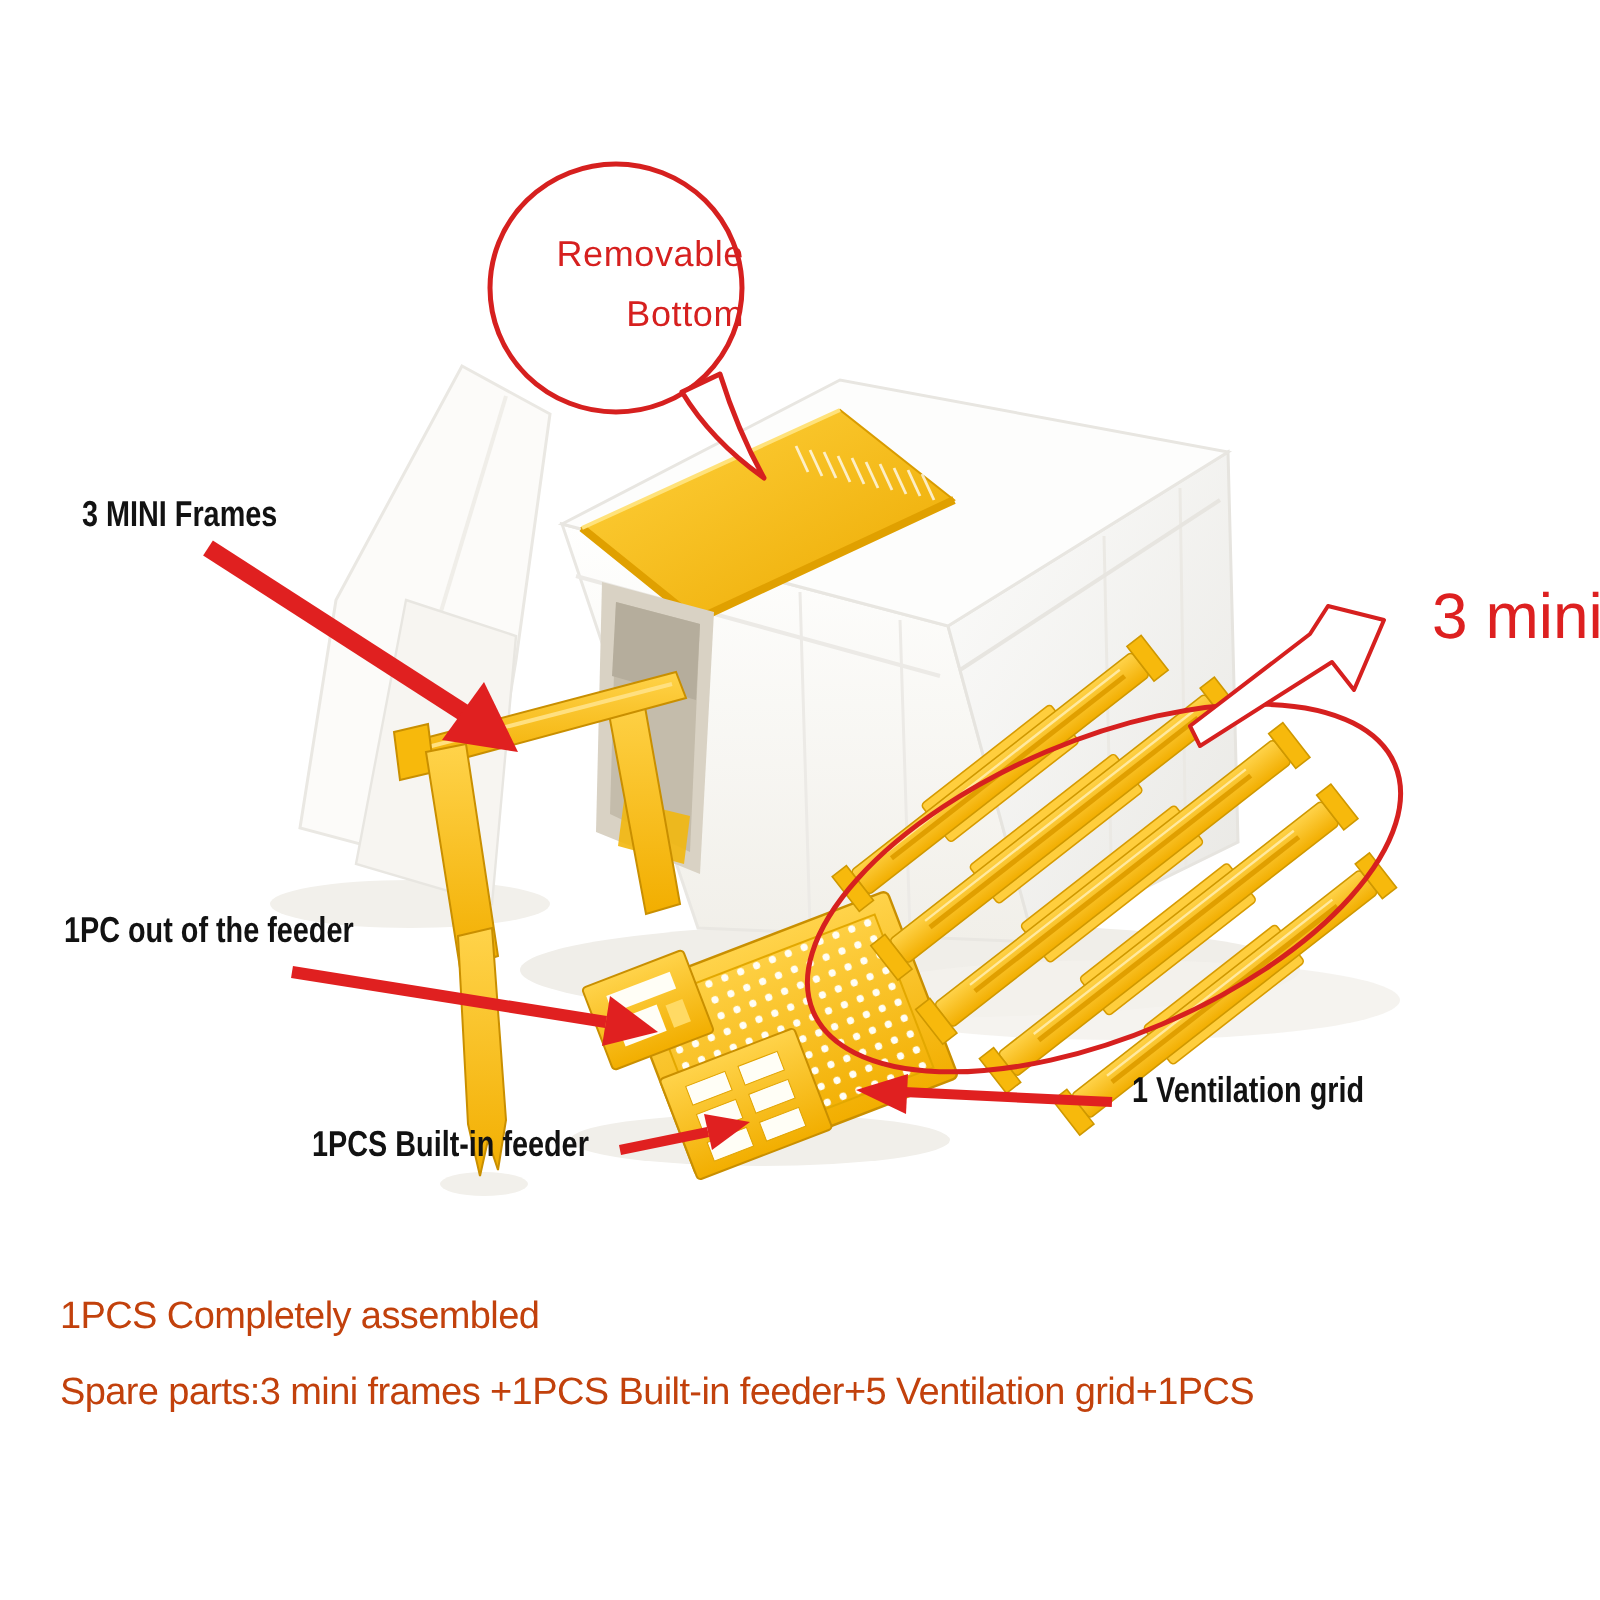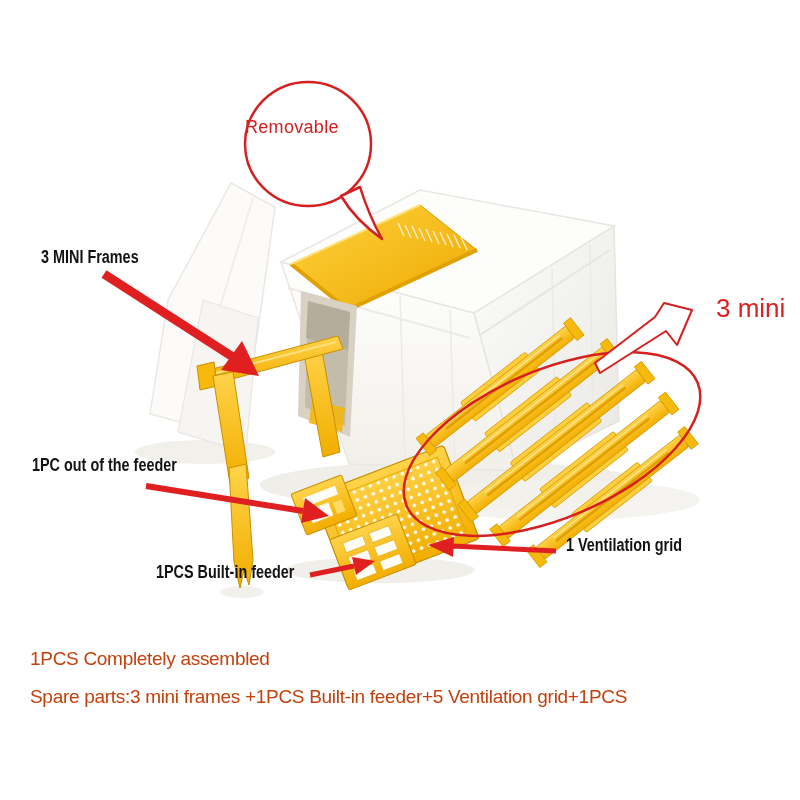--- a/index.html
+++ b/index.html
@@ -1,28 +1,28 @@
 <!DOCTYPE html>
 <html><head>
 <meta charset="utf-8">
 <style>
   html,body{margin:0;padding:0;background:#fff;}
   .canvas{position:relative;width:800px;height:800px;background:#ffffff;overflow:hidden;
           font-family:"Liberation Sans",sans-serif;}
   .canvas svg{position:absolute;left:0;top:0;}
   .txt{position:absolute;white-space:nowrap;}
-  .bubble-text{left:245px;top:112px;width:127px;text-align:left;color:#d6201f;
+  .bubble-text{left:245px;top:112px;width:127px;text-align:right;color:#d6201f;
                font-size:18px;line-height:30px;letter-spacing:.3px;font-weight:400;}
   .lbl-bold{font-weight:700;font-size:18px;color:#121212;transform:scaleX(.8);
             transform-origin:0 0;letter-spacing:0;}
   .lbl-mini-left{left:41px;top:247px;}
   .lbl-out-feeder{left:32px;top:455px;}
   .lbl-built-in{left:156px;top:562px;}
   .lbl-vent{left:566px;top:535px;}
-  .lbl-mini-right{left:716px;top:287px;color:#dd2020;font-size:26px;line-height:43px;font-weight:400;text-align:right;}
+  .lbl-mini-right{left:716px;top:287px;color:#dd2020;font-size:32px;line-height:43px;font-weight:400;text-align:right;}
   .desc{left:30px;top:640px;color:#c2410c;font-size:19px;line-height:38px;letter-spacing:-0.3px;}
   .desc div{white-space:nowrap;}
 </style>
 </head>
 <body>
 
 <div class="canvas">
 
 <svg width="800" height="800" viewBox="0 0 800 800">
   <defs>
@@ -200,20 +200,21 @@
     <polygon points="428,545 454,537 453,557" fill="#e02020"></polygon>
   </g>
 
   <ellipse cx="552" cy="444" rx="158" ry="74" transform="rotate(-23 552 444)" fill="none" stroke="#d6201f" stroke-width="2.5"></ellipse>
 
   <path d="M692,310 L664,303 L655,317 L595,363 L600,373 L666,331 L677,345 Z" fill="#ffffff" stroke="#d6201f" stroke-width="2" stroke-linejoin="round"></path>
 </svg>
 
 <div class="txt bubble-text">
   <div>Removable</div>
+  <div>Bottom</div>
 </div>
 
 <div class="txt lbl-bold lbl-mini-left">3 MINI Frames</div>
 
 <div class="txt lbl-mini-right">
   <div>3 mini</div>
 </div>
 
 <div class="txt lbl-bold lbl-out-feeder">1PC out of the feeder</div>
 

